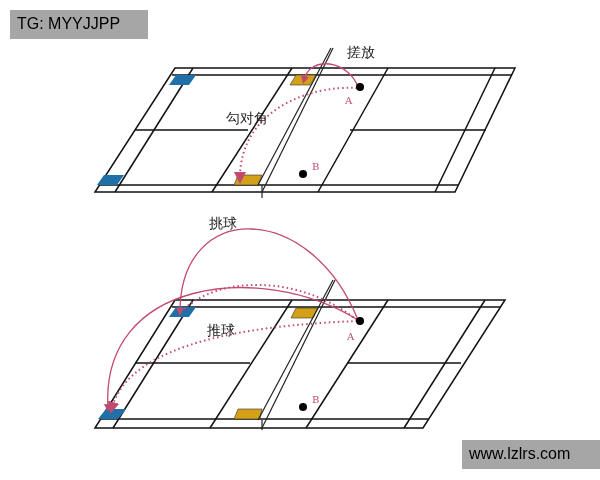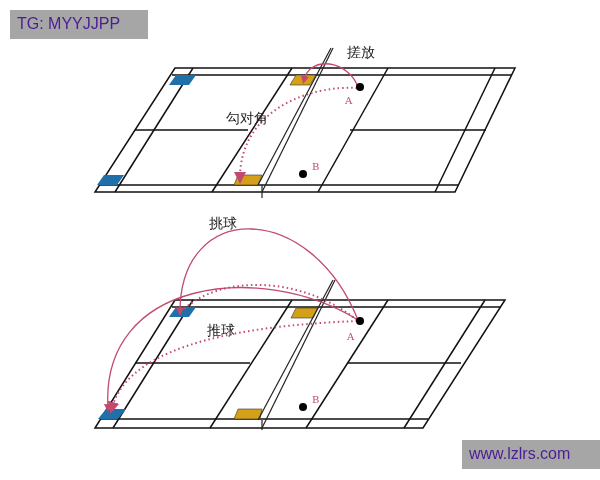--- a/index.html
+++ b/index.html
@@ -1,17 +1,17 @@
 <!DOCTYPE html>
 <html><head>
 <meta charset="utf-8">
 <style>
   html,body{margin:0;padding:0;background:#ffffff;}
   body{width:600px;height:480px;position:relative;overflow:hidden;font-family:"DejaVu Sans",sans-serif;}
-  .wm{position:absolute;background:#a6a6a6;color:#4c1d95;font-family:"Liberation Sans",sans-serif;font-size:16px;line-height:28px;padding:0 7px;}
+  .wm{position:absolute;background:#a6a6a6;color:#000000;font-family:"Liberation Sans",sans-serif;font-size:16px;line-height:28px;padding:0 7px;}
   #wm-tl{left:10px;top:10px;height:29px;width:124px;}
   #wm-br{left:462px;top:440px;height:29px;width:126px;}
   svg{position:absolute;left:0;top:0;}
   .lbl{font-family:"DejaVu Sans",sans-serif;font-size:14px;fill:#222;}
   .pt{font-family:"DejaVu Serif",serif;font-size:10px;fill:#c24a6e;}
 </style>
 </head>
 <body>
 
 <div id="wm-tl" class="wm">TG: MYYJJPP</div>

